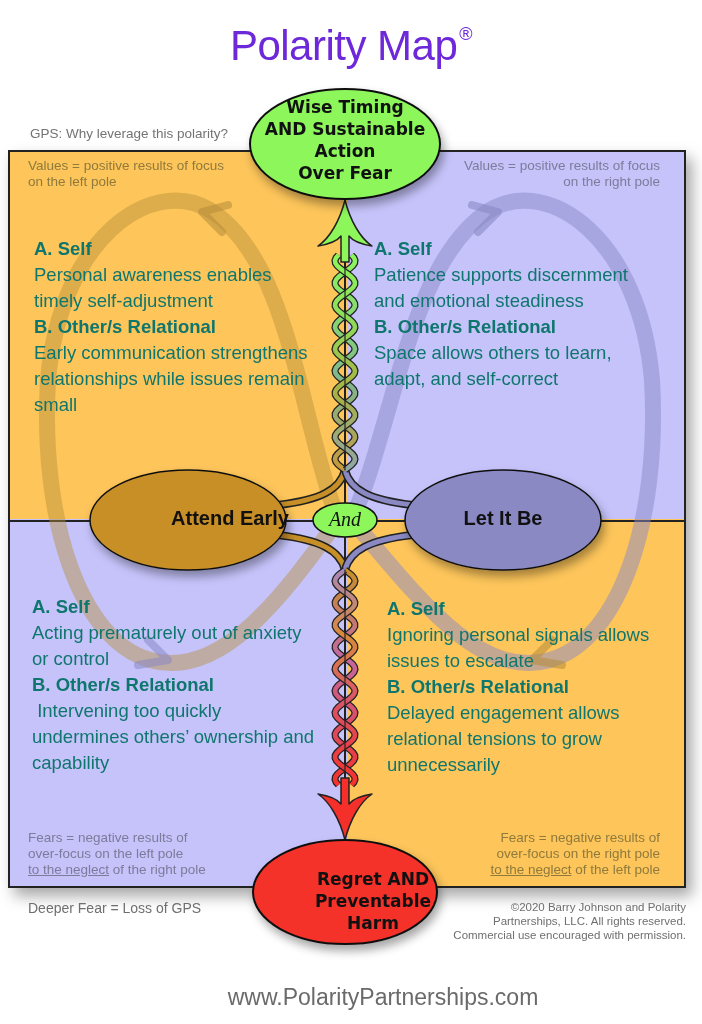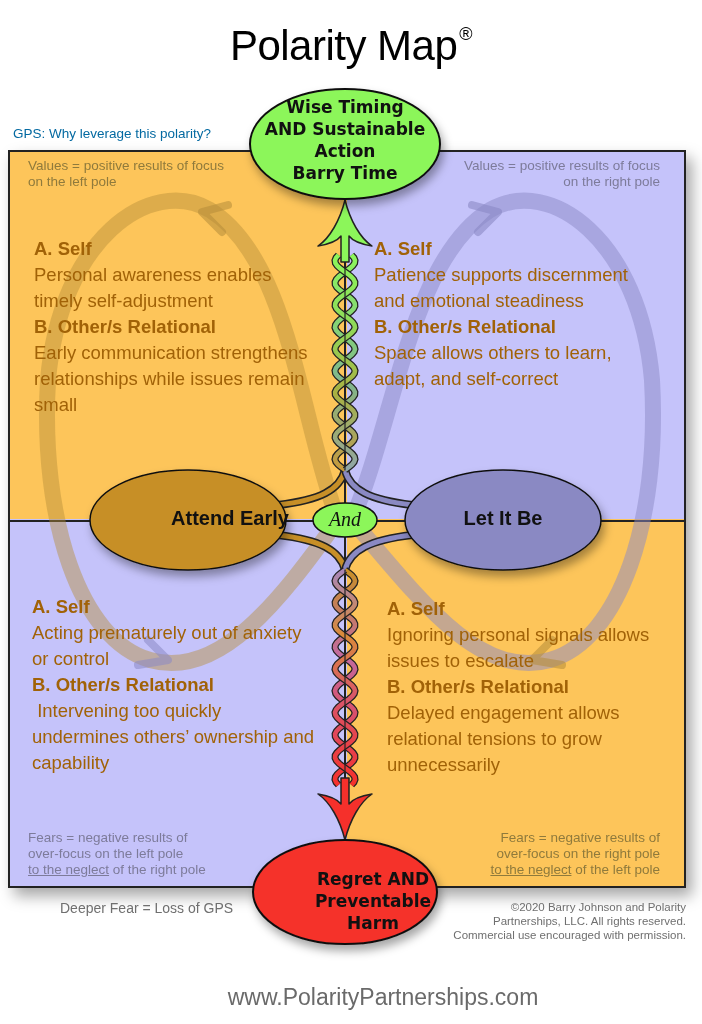--- a/index.html
+++ b/index.html
@@ -1,43 +1,43 @@
 <!DOCTYPE html>
 <html><head>
   <meta charset="utf-8">
   <style>
     html, body { margin: 0; padding: 0; background: #ffffff; }
     body { width: 702px; height: 1024px; position: relative; overflow: hidden;
            font-family: "Liberation Sans", sans-serif; }
     .abs { position: absolute; }
     #title { left: 0; width: 702px; top: 22px; text-align: center; font-size: 42px;
-             color: #000000; letter-spacing: -0.5px; }
+             color: #6d28d9; letter-spacing: -0.5px; }
     #title sup { font-size: 18px; vertical-align: 20px; margin-left: 2px; }
-    #gps-label { left: 13px; top: 126px; font-size: 13.5px; color: #0369a1; text-align: center; }
-    #deeper-fear { left: 28px; top: 900px; font-size: 14px; color: #6f6f6f; margin-left: 32px; }
+    #gps-label { left: 30px; top: 126px; font-size: 13.5px; color: #737373; text-align: center; }
+    #deeper-fear { left: 28px; top: 900px; font-size: 14px; color: #6f6f6f; }
     #copyright { right: 16px; top: 900px; text-align: right; font-size: 11.5px; color: #6f6f6f; line-height: 14px; margin-left: 44px; }
     #website { left: 0; width: 702px; top: 984px; text-align: center; font-size: 23px; color: #6a6a6a; margin-left: 32px; }
 
     #frame { left: 8px; top: 150px; width: 678px; height: 738px; border: 2px solid #222;
              box-shadow: 6px 8px 14px rgba(0,0,0,0.35); box-sizing: border-box; overflow: hidden; }
     .quad { position: absolute; width: 50%; height: 50%; box-sizing: border-box; }
     #q-tl { left: 0; top: 0; background: #fdc55a; }
     #q-tr { right: 0; top: 0; background: #c5c3fa; }
     #q-bl { left: 0; bottom: 0; background: #c5c3fa; }
     #q-br { right: 0; bottom: 0; background: #fdc55a; }
     #divider-h { position: absolute; left: 0; right: 0; top: 368px; height: 2px; background: #222; }
     #divider-v { position: absolute; top: 0; bottom: 0; left: 334px; width: 1.5px; background: #222; }
 
     .note { position: absolute; font-size: 13.5px; line-height: 16px; }
     .note.orange { color: #8f7a3c; }
     .note.purple { color: #7d7b9a; }
     .note.right { text-align: right; }
     .note u { text-decoration: underline; }
 
-    .content { position: absolute; font-size: 18.5px; line-height: 26px; color: #a16207; }
+    .content { position: absolute; font-size: 18.5px; line-height: 26px; color: #0f766e; }
     .content .h { font-weight: bold; }
 
     svg#art { position: absolute; left: 0; top: 0; }
     .ellipse-text { position: absolute; text-align: center; font-weight: bold; color: #111;
                     font-family: "DejaVu Sans", sans-serif; }
   </style>
 </head>
 <body>
 
 <div id="title" class="abs"><span>Polarity Map</span><sup>®</sup></div>
@@ -129,21 +129,21 @@
   <ellipse cx="345" cy="892" rx="92" ry="52" fill="#f5302b" stroke="#111" stroke-width="2" filter="url(#shadow)"></ellipse>
   <ellipse cx="188" cy="520" rx="98" ry="50" fill="#c78f27" stroke="#111" stroke-width="1.5" filter="url(#shadow)"></ellipse>
   <ellipse cx="503" cy="520" rx="98" ry="50" fill="#8a89c3" stroke="#111" stroke-width="1.5" filter="url(#shadow)"></ellipse>
   <ellipse cx="345" cy="520" rx="32" ry="17" fill="#8cf65a" stroke="#111" stroke-width="1.5"></ellipse>
 </svg>
 
 <div class="ellipse-text abs" style="left:250px; top:96px; width:190px; font-size:17px; line-height:22px;">
   <div>Wise Timing</div>
   <div>AND Sustainable</div>
   <div>Action</div>
-  <div>Barry Time</div>
+  <div>Over Fear</div>
 </div>
 <div class="ellipse-text abs" style="left:255px; top:868px; width:152px; font-size:17px; line-height:22px;padding-left:42px;">
   <div>Regret AND</div>
   <div>Preventable Harm</div>
 </div>
 <div class="ellipse-text abs" style="left:90px; top:507px; width:196px; font-size:20px; font-family:'Liberation Sans',sans-serif;margin-left:42px;">Attend Early</div>
 <div class="ellipse-text abs" style="left:405px; top:507px; width:196px; font-size:20px; font-family:'Liberation Sans',sans-serif;">Let It Be</div>
 <div class="abs" style="left:313px; top:508px; width:64px; text-align:center; font-family:'Liberation Serif',serif; font-style:italic; font-size:20px; color:#111;">And</div>
 
 <div class="note orange" style="left:28px; top:158px;">

